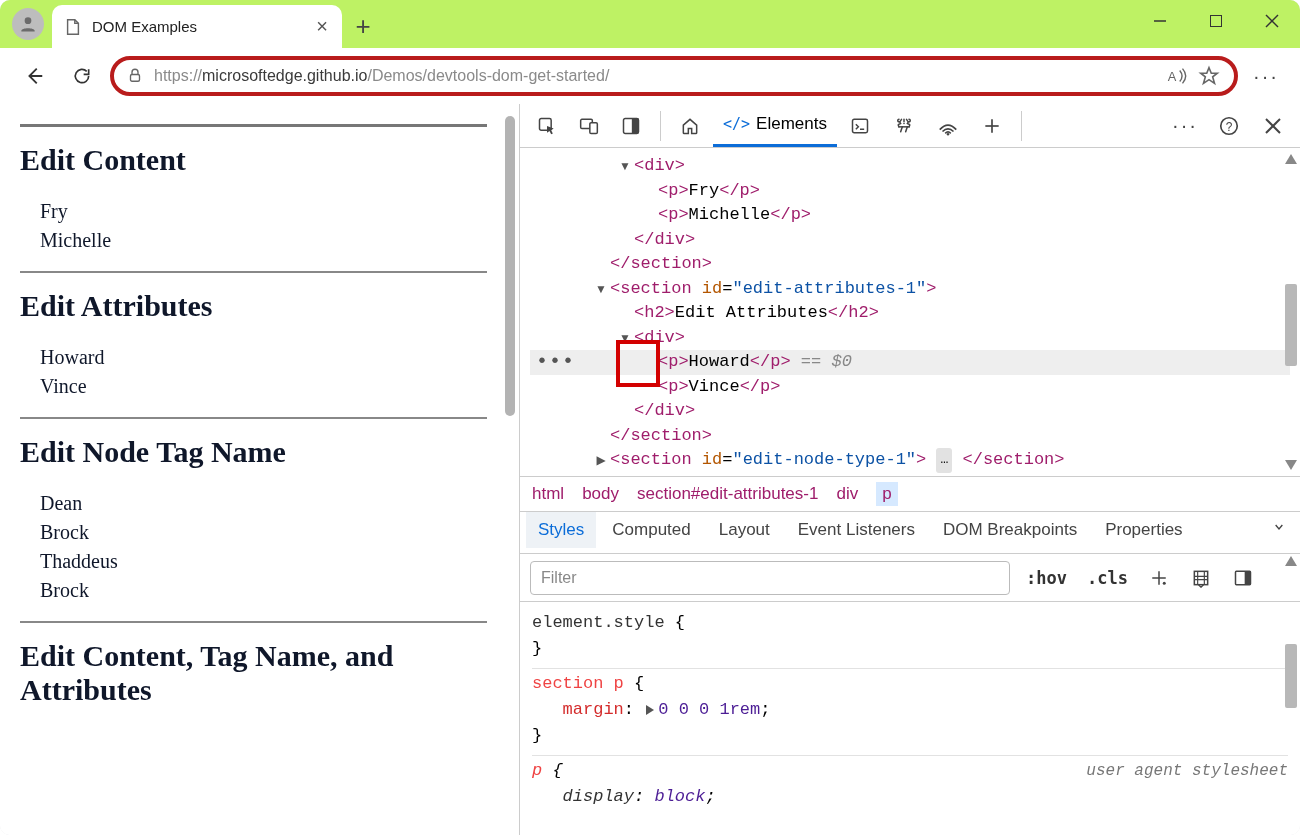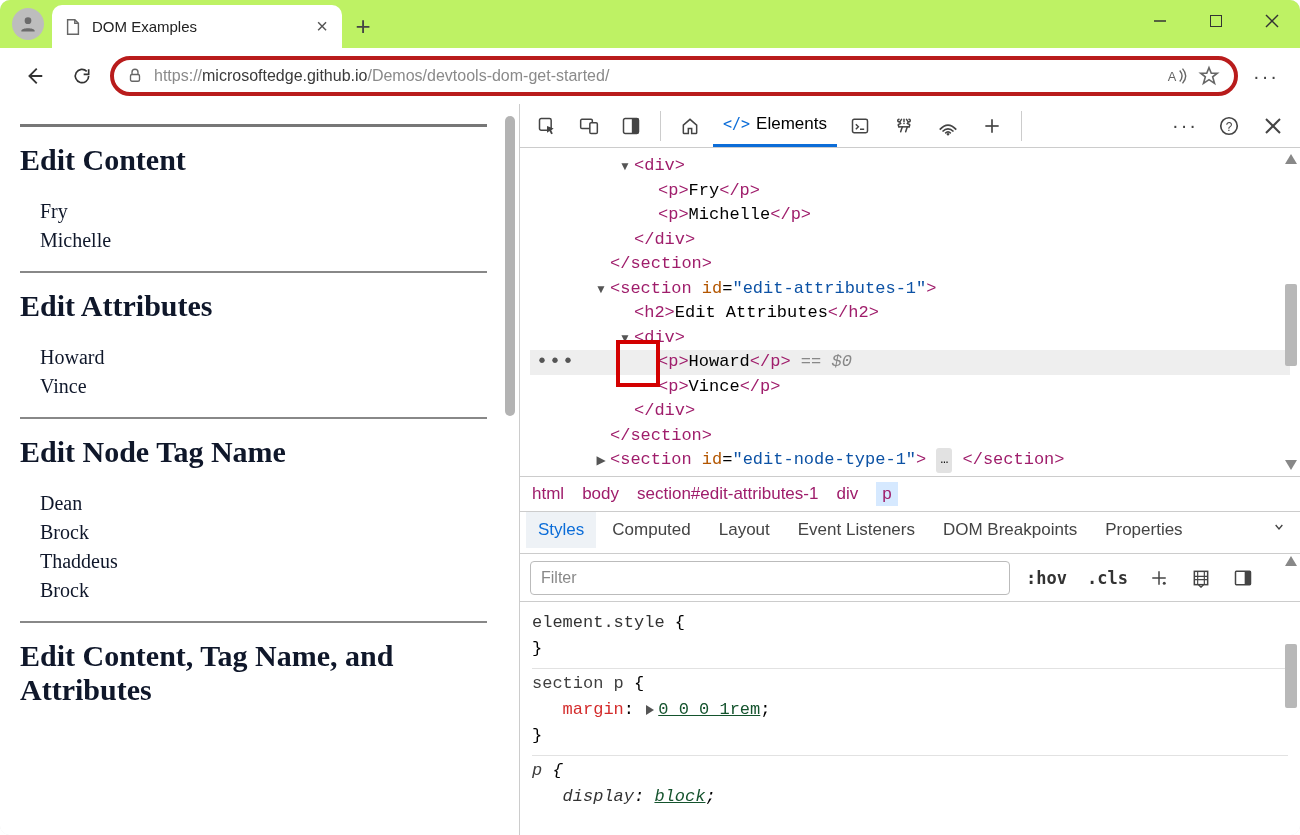--- a/index.html
+++ b/index.html
@@ -88,24 +88,24 @@
 .filterrow { height: 48px; border-bottom:1px solid #ccc; display:flex; align-items:center; padding: 0 10px; gap: 12px; position:relative; }
 .filt { flex:0 0 480px; height: 34px; border:1px solid #bbb; border-radius:4px; padding: 0 10px; font-size:16px; color:#888; display:flex; align-items:center; }
 .tog { font-family: Consolas, monospace; font-size: 17px; font-weight:bold; color:#333; padding: 0 4px; }
 .sm-ic { width: 30px; height: 30px; display:flex; align-items:center; justify-content:center; color:#444; }
 .side-scroll { position:absolute; right:3px; top:2px; width:12px; }
 .side-scroll .up { width:0; height:0; border-left:6px solid transparent; border-right:6px solid transparent; border-bottom:10px solid #888; }
 
 
 .rules { font-family: Consolas, "Courier New", monospace; font-size: 17px; line-height: 26px; padding: 6px 12px 10px; position:relative; flex:1; overflow:hidden; }
 .rules .block { border-bottom: 1px solid #e2e2e2; padding: 2px 0 6px; position:relative; }
-.rules .sel { color:#404040; }
+.rules .sel { color:#ef4444; }
 .rules .punc { color:#000; }
 .rules .prop { color:#d42c2c; }
-.rules .val { color:#14532d;text-decoration:underline; }
+.rules .val { color:#4c1d95; }
 .rules .srclink { color:#1a5db8; text-decoration: underline; float:right; font-size:16px; }
 .rules .ua { color:#777; font-style: italic; float:right; font-size: 16px; }
 .rules .playtri { display:inline-block; width:0; height:0; border-top:5px solid transparent; border-bottom:5px solid transparent; border-left:8px solid #555; margin: 0 4px 0 2px; vertical-align: -1px; }
 .rules-thumb-wrap { position:absolute; right:3px; top:0; width:12px; height:100%; }
 .rules-thumb { position:absolute; right:0; top:42px; width:12px; height: 64px; background:#b8b8b8; border-radius:2px; }
 
 svg { display: block; }
 </style>
 </head>
 <body>
@@ -375,20 +375,21 @@
         <div class="block">
           <span class="sel" style="color:#333">element.style</span> <span class="punc">{</span><br>
           <span class="punc">}</span>
         </div>
         <div class="block">
           <span class="sel">section p</span> <span class="punc">{</span><br>
           &nbsp;&nbsp;&nbsp;<span class="prop">margin</span><span class="punc">:</span> <span class="playtri"></span><span class="val">0 0 0 1rem</span><span class="punc">;</span><br>
           <span class="punc">}</span>
         </div>
         <div class="block" style="border-bottom:none">
+          <span class="ua">user agent stylesheet</span>
           <span class="sel" style="font-style:italic">p</span> <span class="punc" style="font-style:italic">{</span><br>
           &nbsp;&nbsp;&nbsp;<span style="font-style:italic"><span class="prop" style="color:#333">display</span><span class="punc">:</span> <span class="val">block</span><span class="punc">;</span></span>
         </div>
         <div class="rules-thumb-wrap">
             <div class="rules-thumb"></div>
           </div>
       </div>
 
     </div>
   </div>

